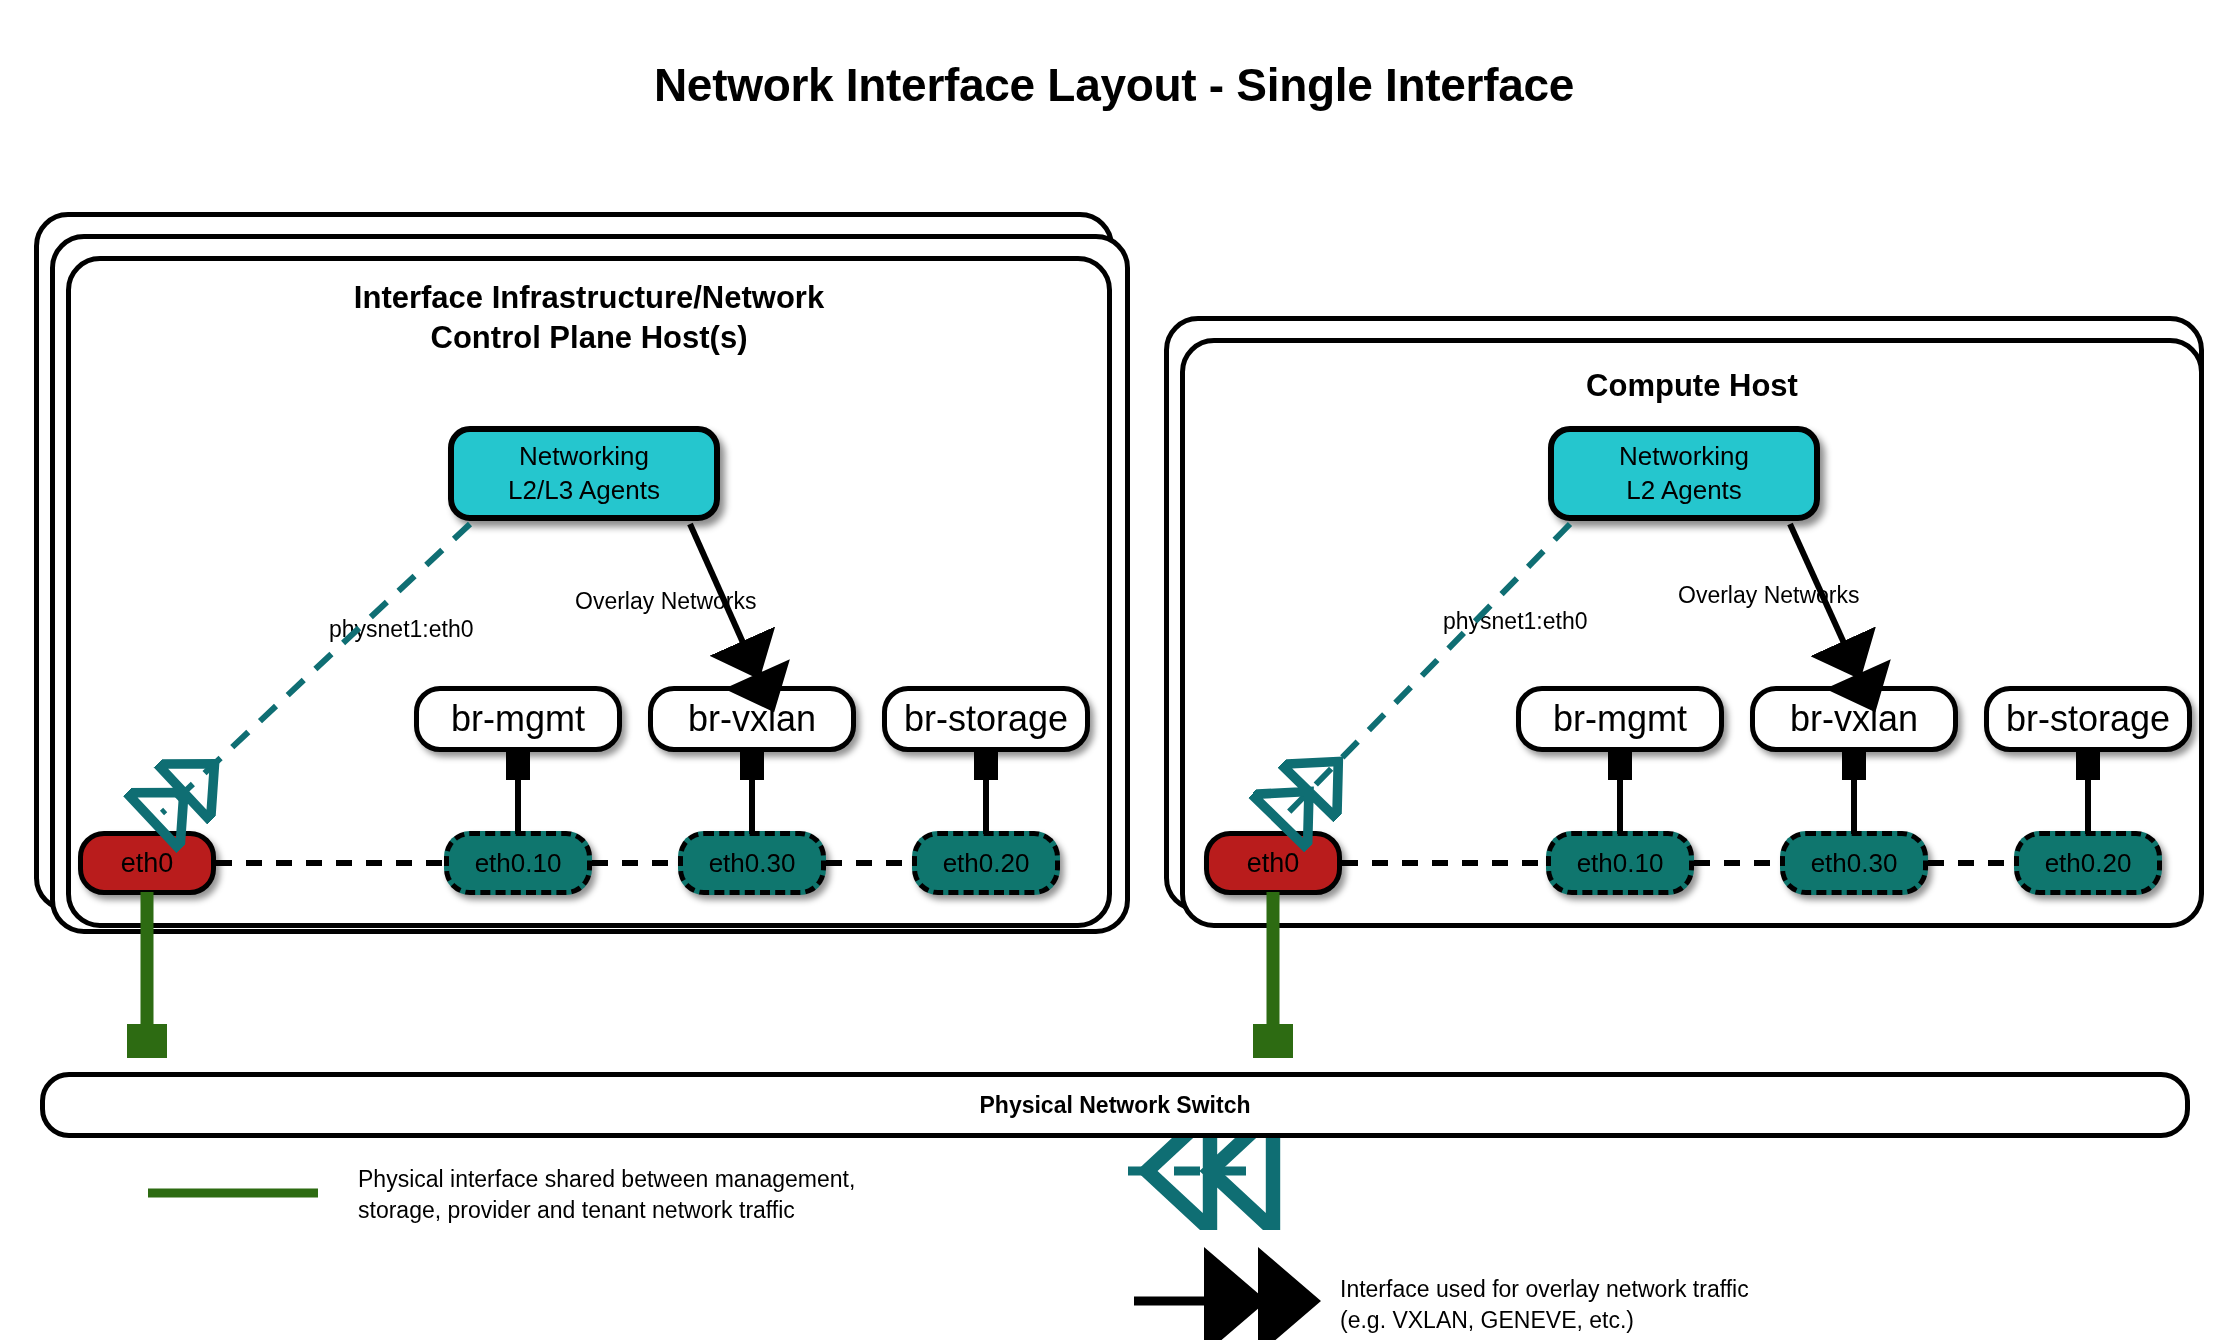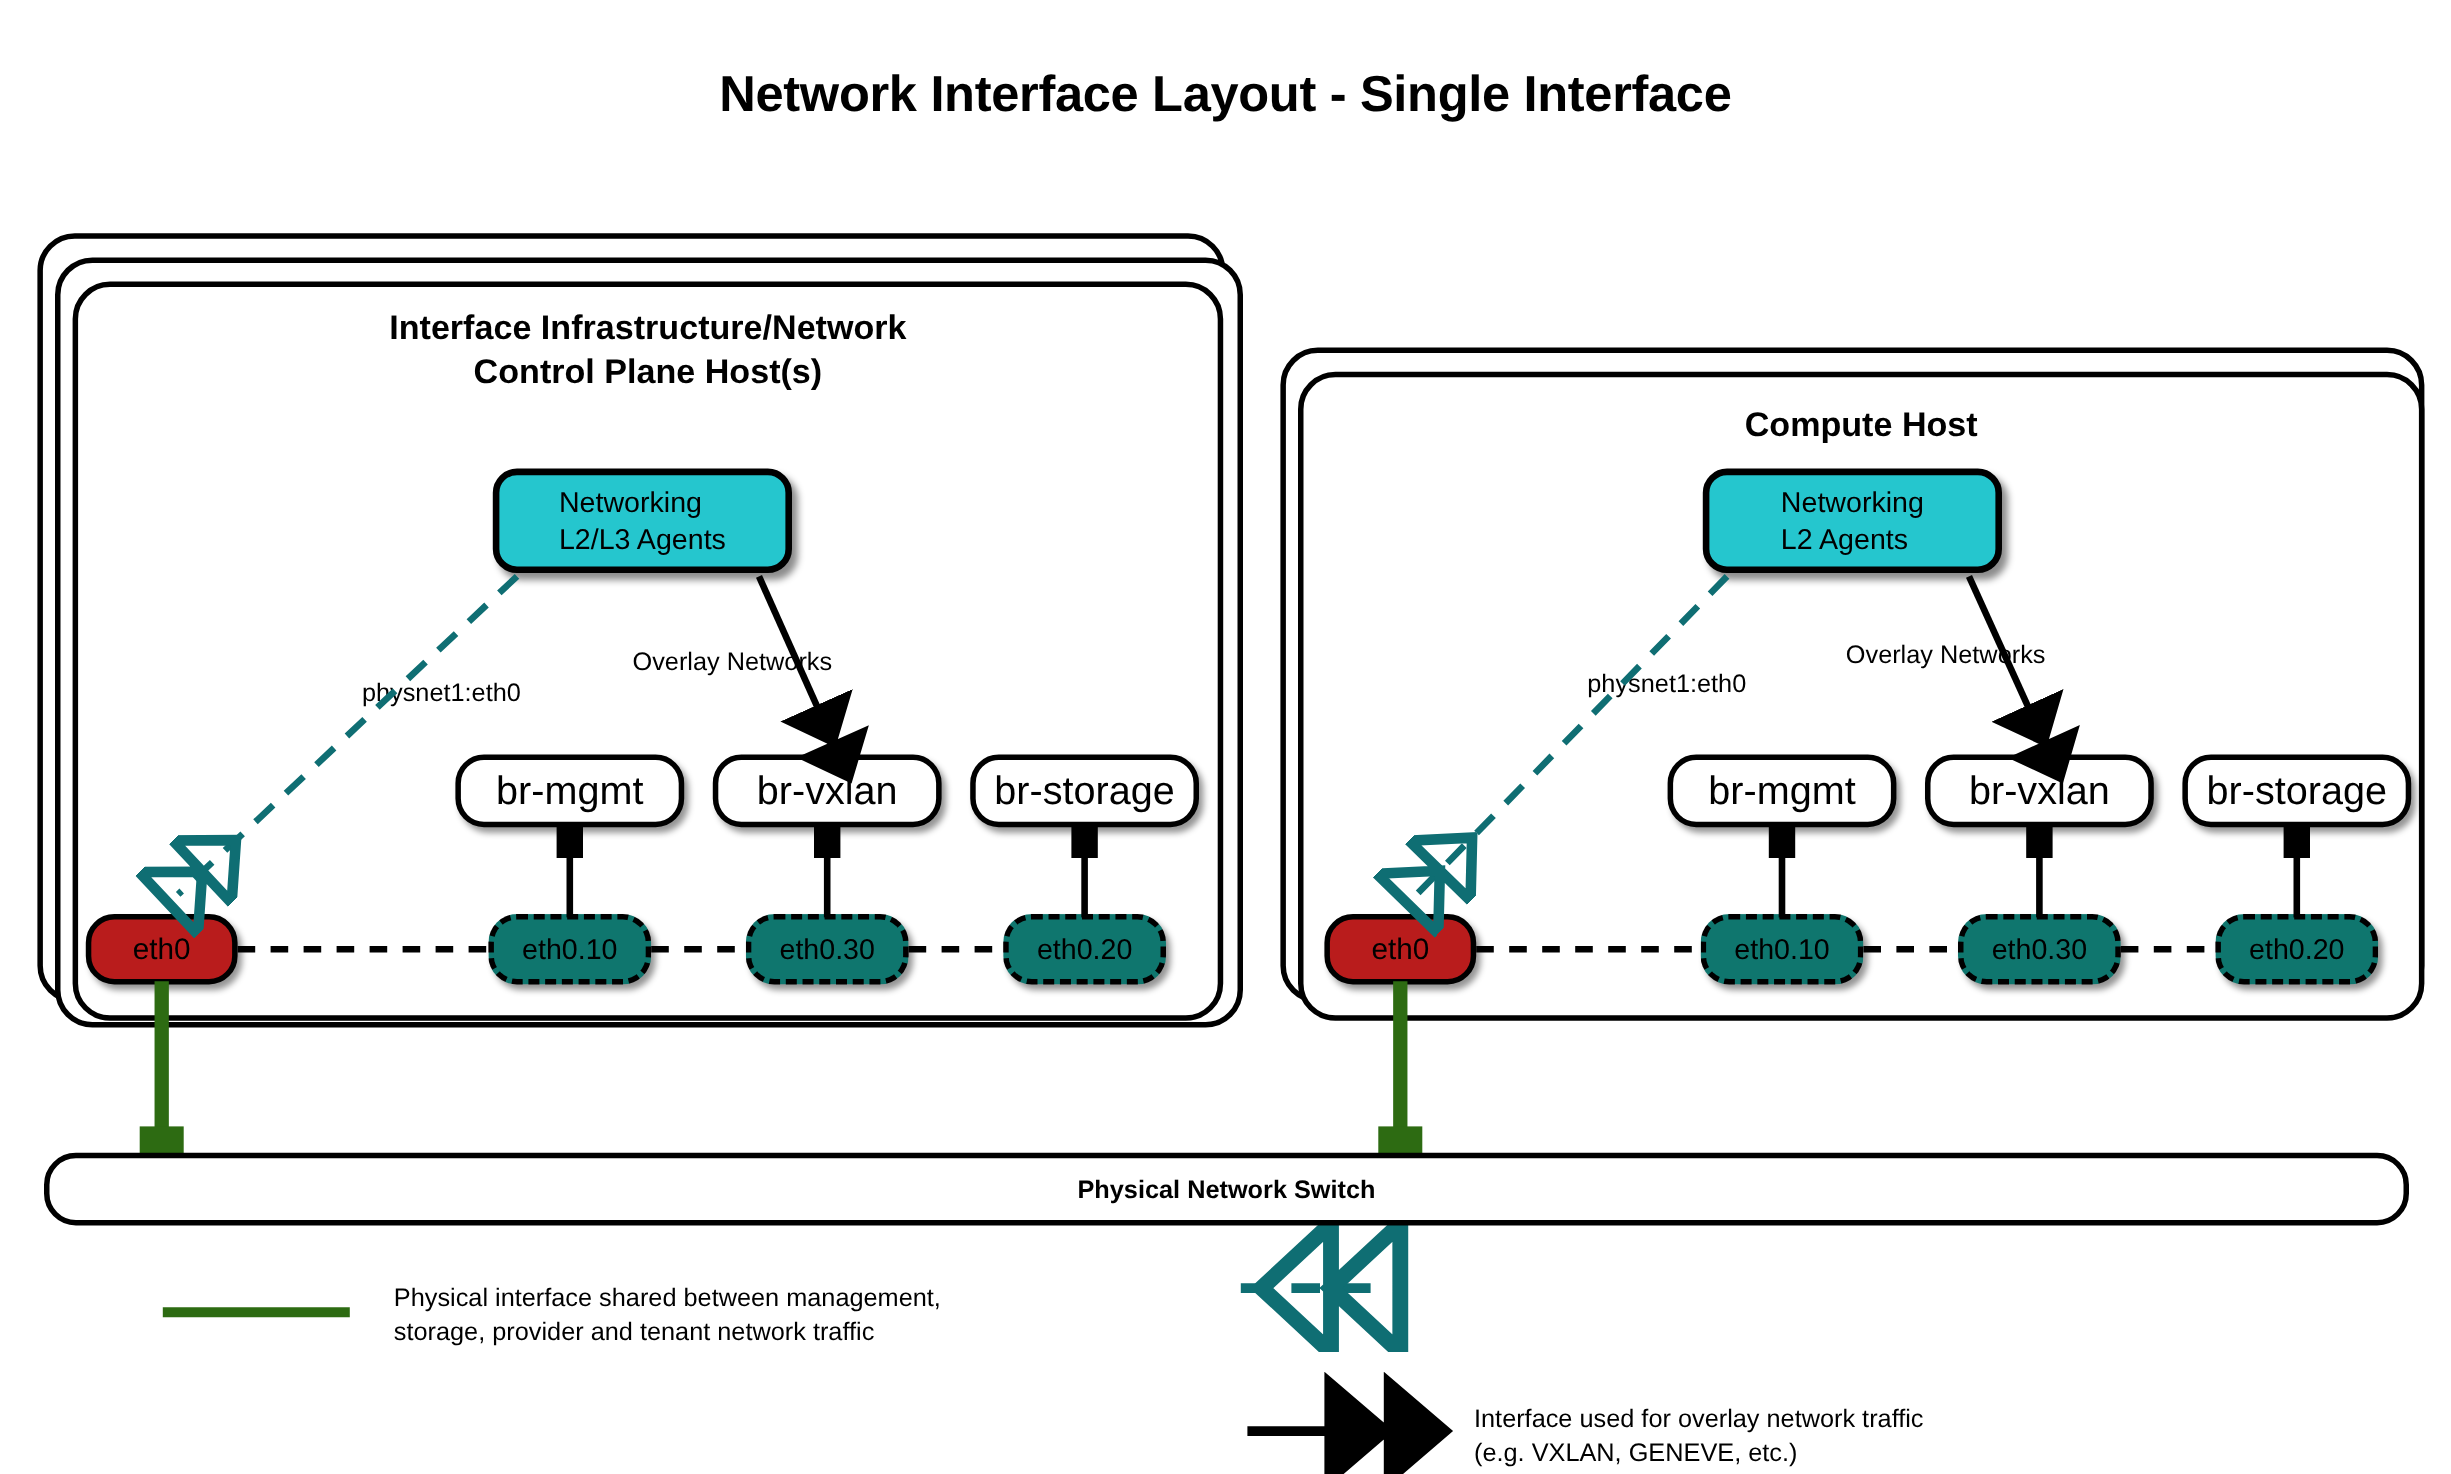--- a/index.html
+++ b/index.html
@@ -13,39 +13,39 @@
          font-size:46px;font-weight:bold;letter-spacing:-0.3px;}
 
   
   .card{position:absolute;border:5px solid #000;border-radius:34px;background:#fff;box-sizing:border-box;}
   .card.ghost{background:#fff;}
 
   .host-title{position:absolute;text-align:center;font-size:31px;font-weight:bold;line-height:1.28;}
 
   
   .node{position:absolute;box-sizing:border-box;display:flex;align-items:center;
-        justify-content:center;background:#fff;}
+        justify-content:center;text-align:center;background:#fff;}
 
   .agents{border:6px solid #000;border-radius:22px;background:#25c6ce;
           font-size:26px;line-height:1.3;box-shadow:5px 6px 7px rgba(0,0,0,.45);}
 
   .bridge{border:5px solid #000;border-radius:26px;background:#fff;font-size:36px;
           box-shadow:4px 5px 6px rgba(0,0,0,.42);}
 
   .vlan{border:5px dashed #000;border-radius:26px;background:#0f766e;font-size:26px;
         box-shadow:4px 5px 6px rgba(0,0,0,.42);}
 
   .nic{border:5px solid #000;border-radius:26px;background:#b91c1c;font-size:27px;
        box-shadow:4px 5px 6px rgba(0,0,0,.42);}
 
   .edge-label{position:absolute;font-size:23px;white-space:nowrap;}
 
   
   .switch{position:absolute;border:5px solid #000;border-radius:29px;background:#fff;
-          box-sizing:border-box;display:flex;align-items:center;justify-content:center;}
+          box-sizing:border-box;display:flex;align-items:center;justify-content:center;margin-top:24px;}
   .switch span{font-size:23px;font-weight:bold;}
 
   
   .legend-text{position:absolute;font-size:23px;line-height:1.35;white-space:pre-line;}
 
   svg.overlay{position:absolute;left:0;top:0;width:2228px;height:1340px;pointer-events:none;}
   .green-sq{position:absolute;background:#2d6b12;}
 </style>
 </head>
 <body>

